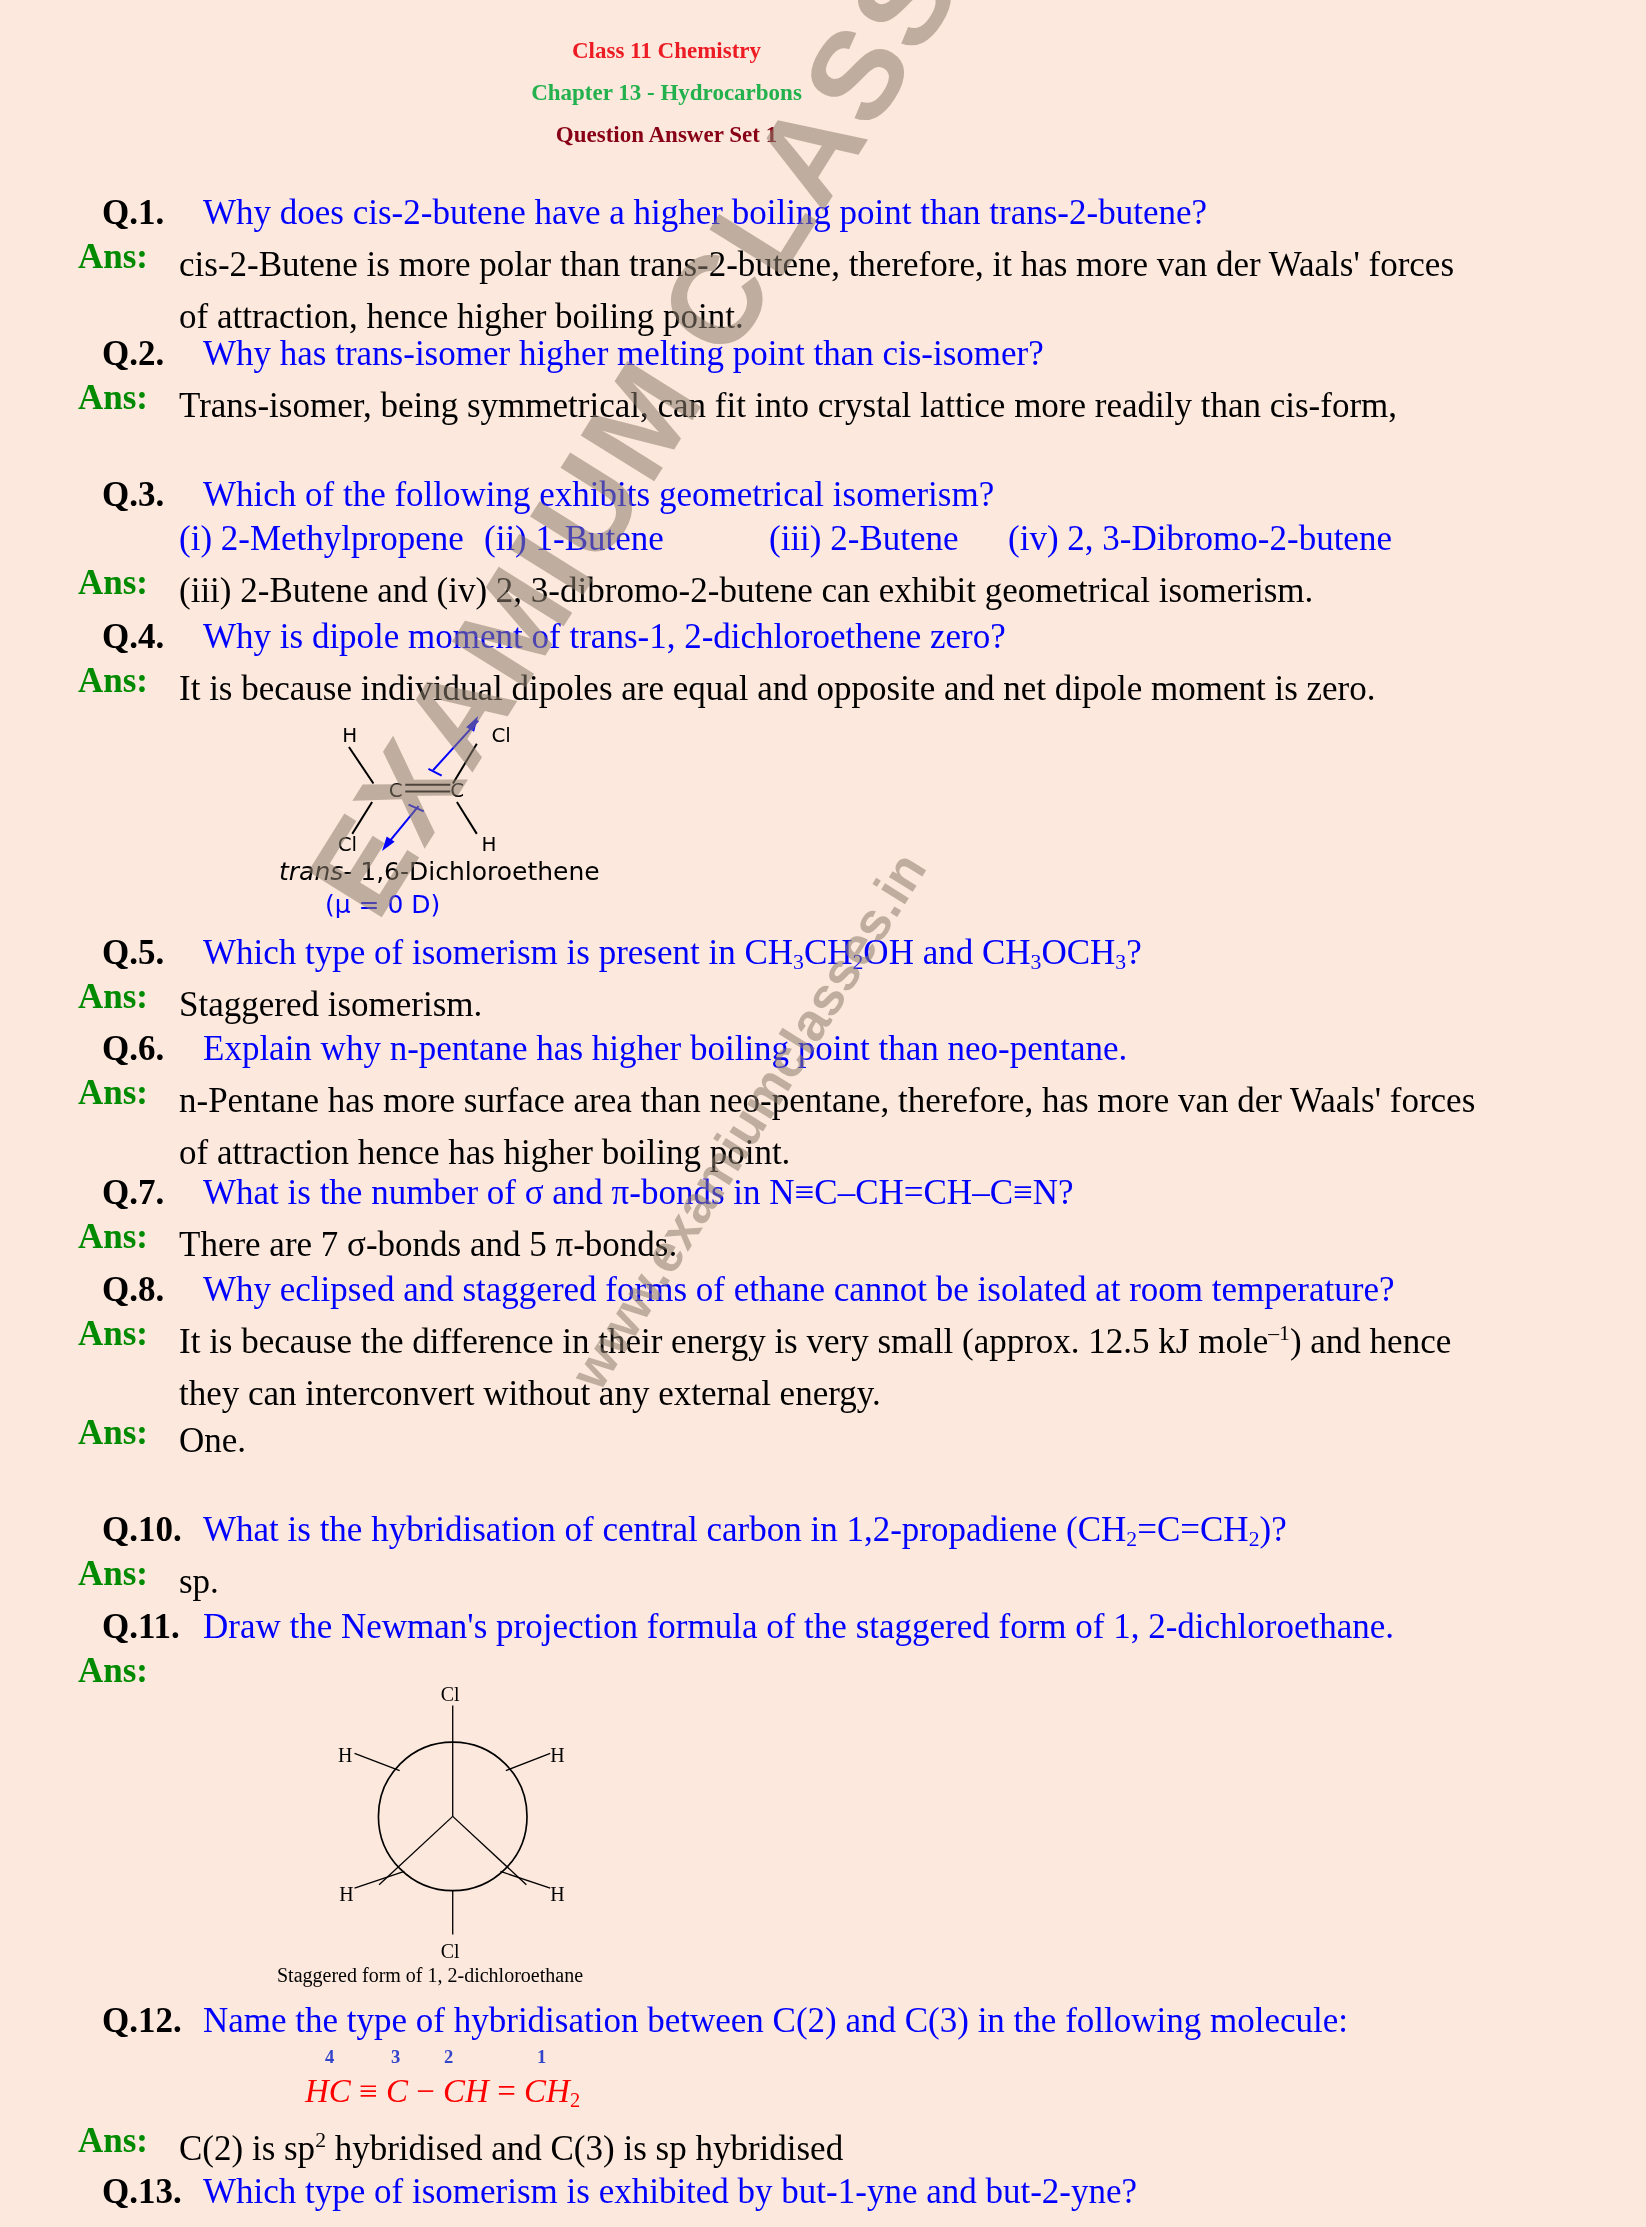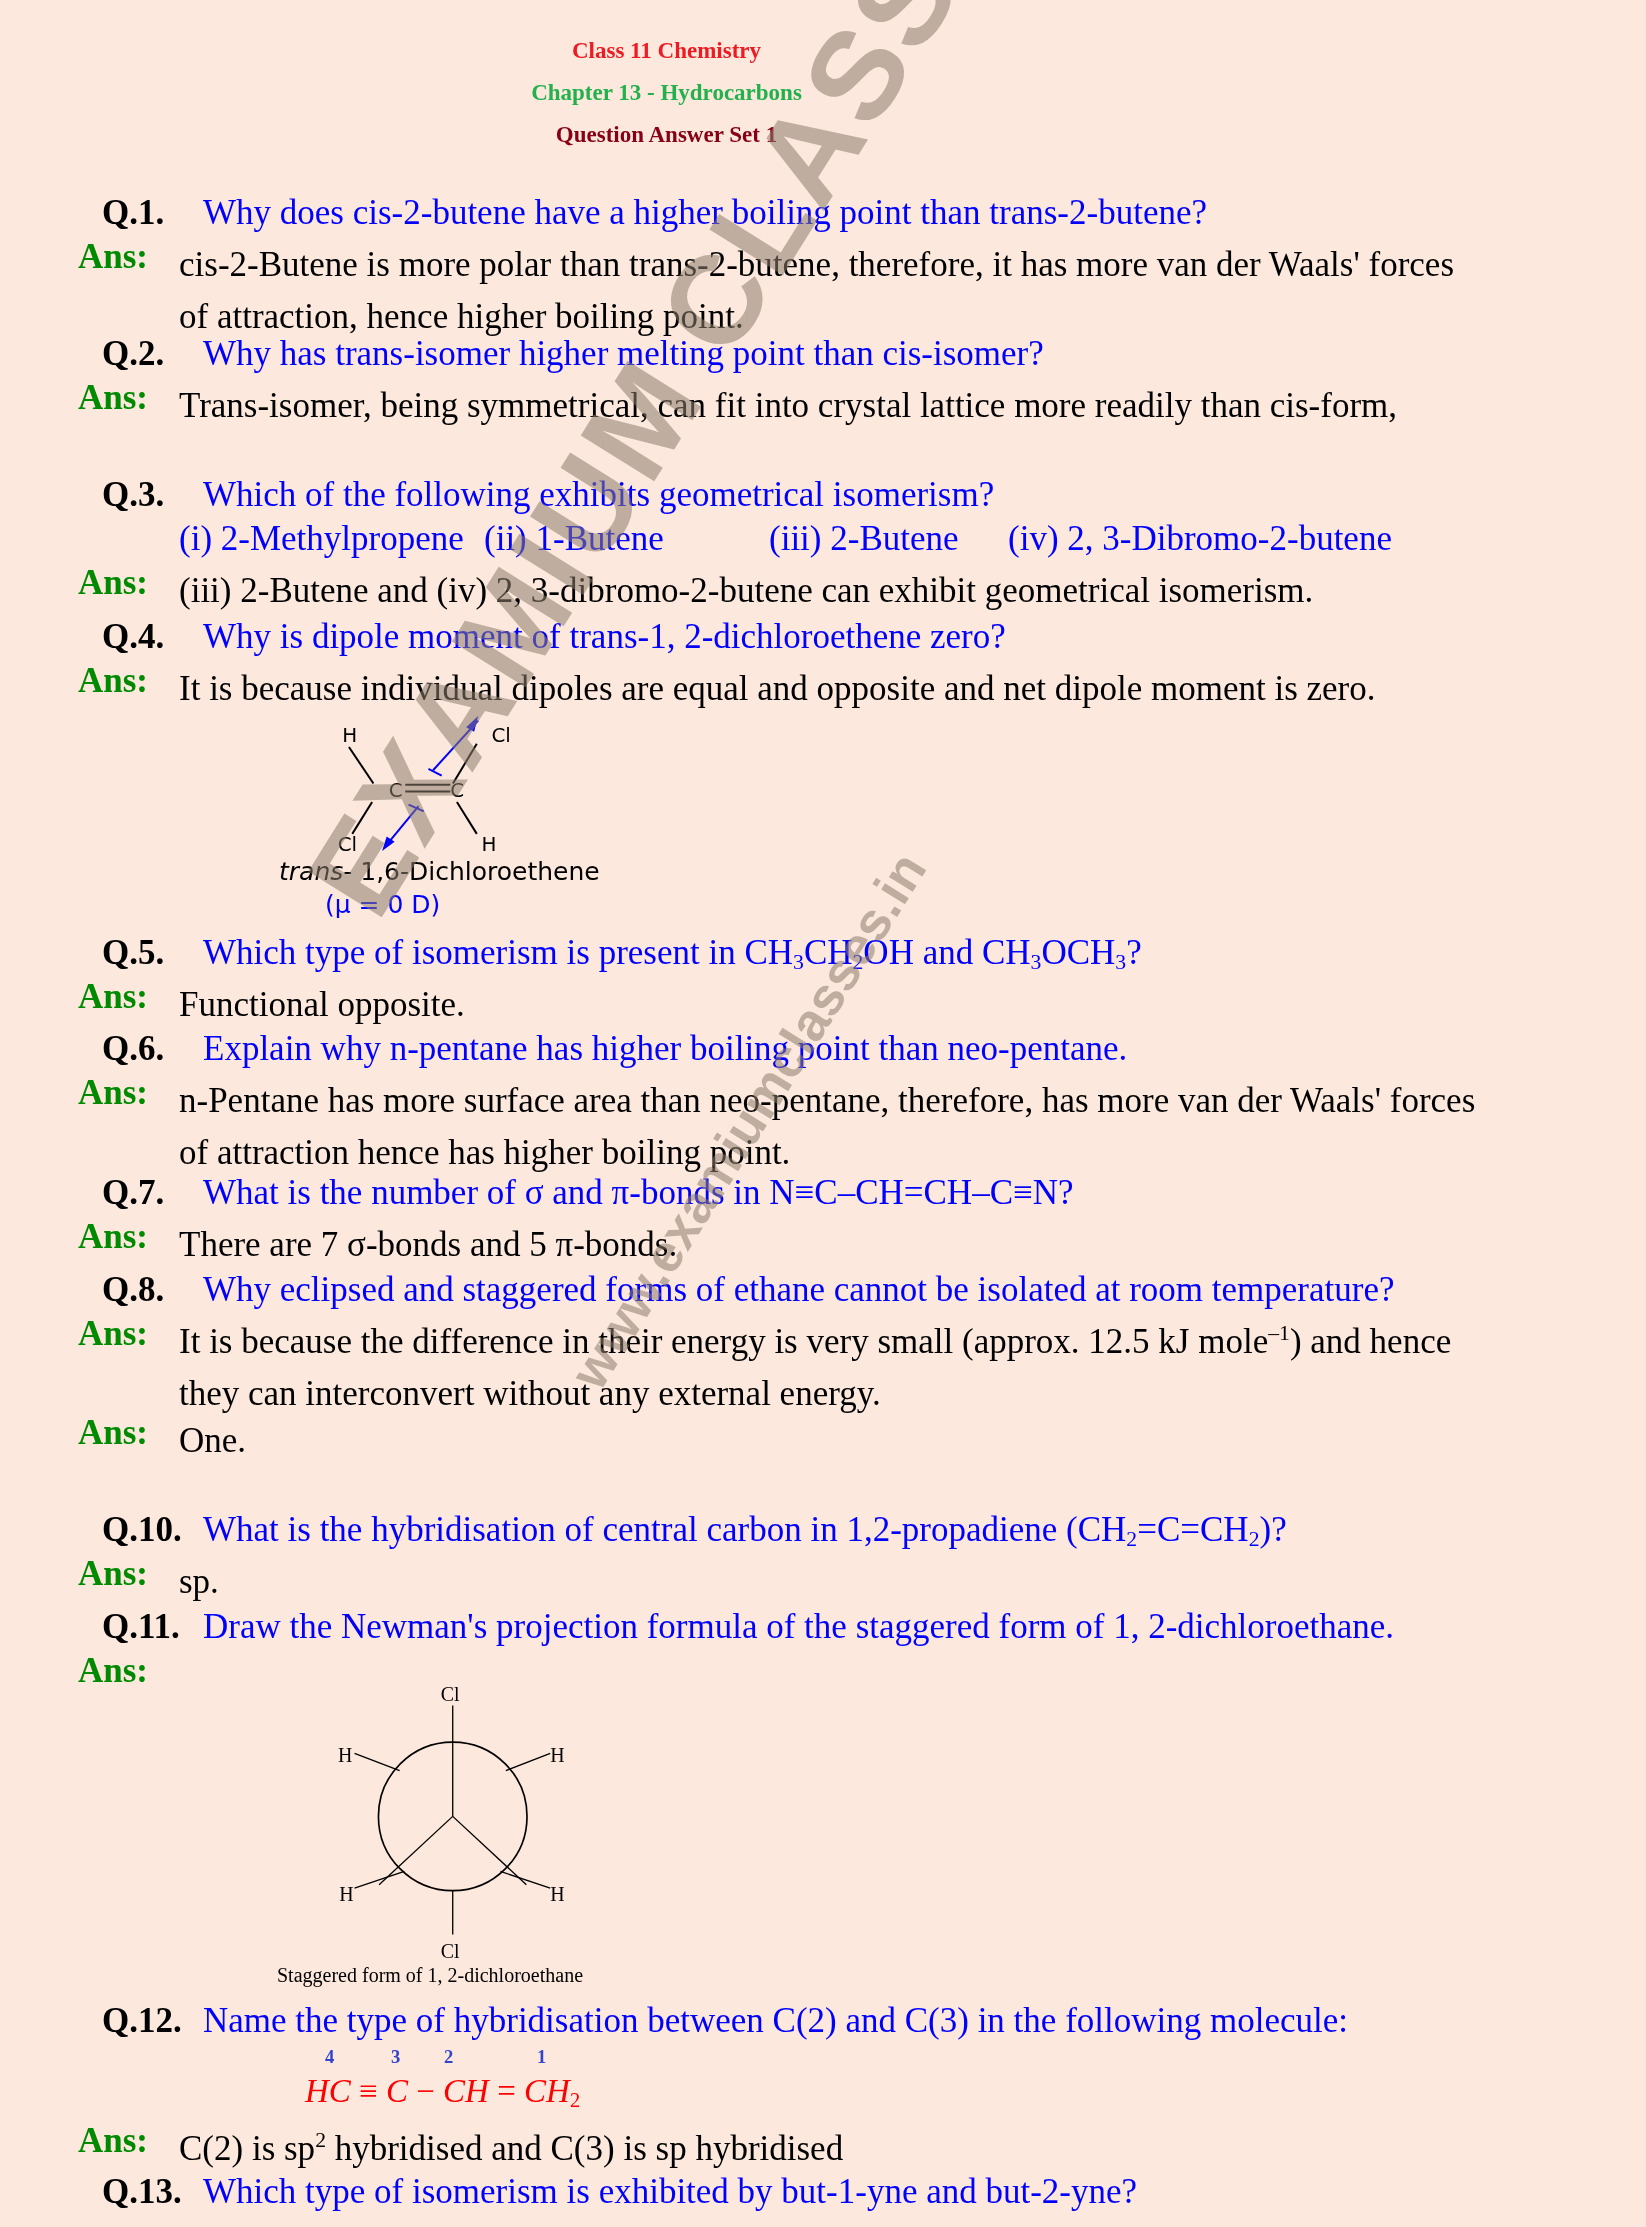--- a/index.html
+++ b/index.html
@@ -136,21 +136,21 @@
   <div style="position:absolute; left:46px; top:186px; font-size:25px; color:#0000ff; white-space:nowrap;">(μ = 0 D)</div>
 </div>
 
 <div class="qa" style="top:931px">
   <div class="row">
       <span class="lab q">Q.5.</span>
     <span class="txt-q"><span>Which type of isomerism is present in CH</span><sub>3</sub><span>CH</span><sub>2</sub><span>OH and CH</span><sub>3</sub><span>OCH</span><sub>3</sub><span>?</span></span>
     </div>
   <div class="row">
       <span class="lab a">Ans:</span>
-      <span class="txt-a">Functional opposite.</span>
+      <span class="txt-a">Staggered isomerism.</span>
     </div>
 </div>
 
 <div class="qa" style="top:1027px">
   <div class="row">
       <span class="lab q">Q.6.</span>
       <span class="txt-q">Explain why n-pentane has higher boiling point than neo-pentane.</span>
     </div>
   <div class="row">
       <span class="lab a">Ans:</span>

